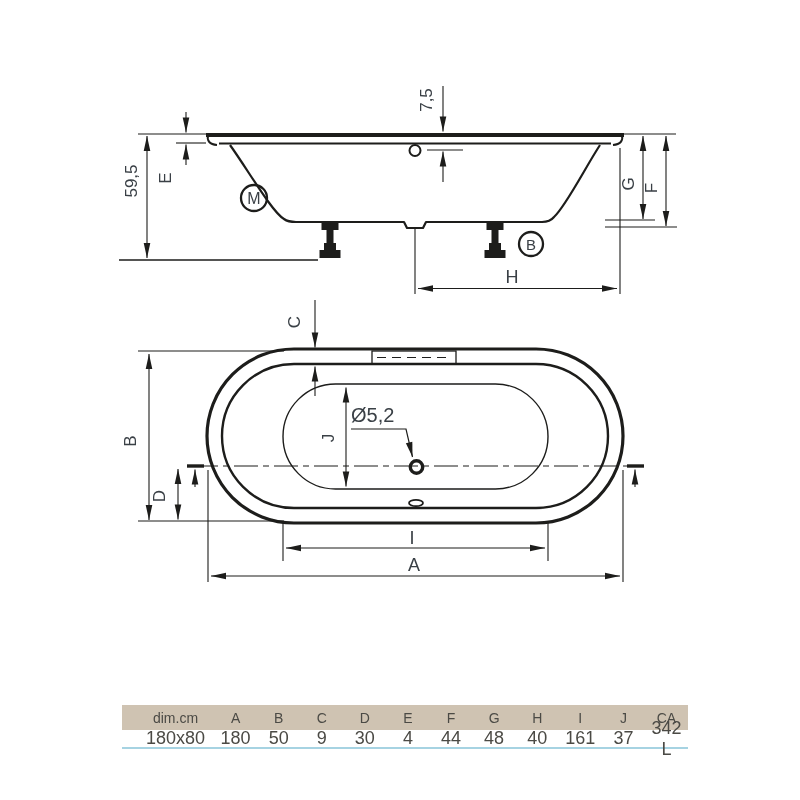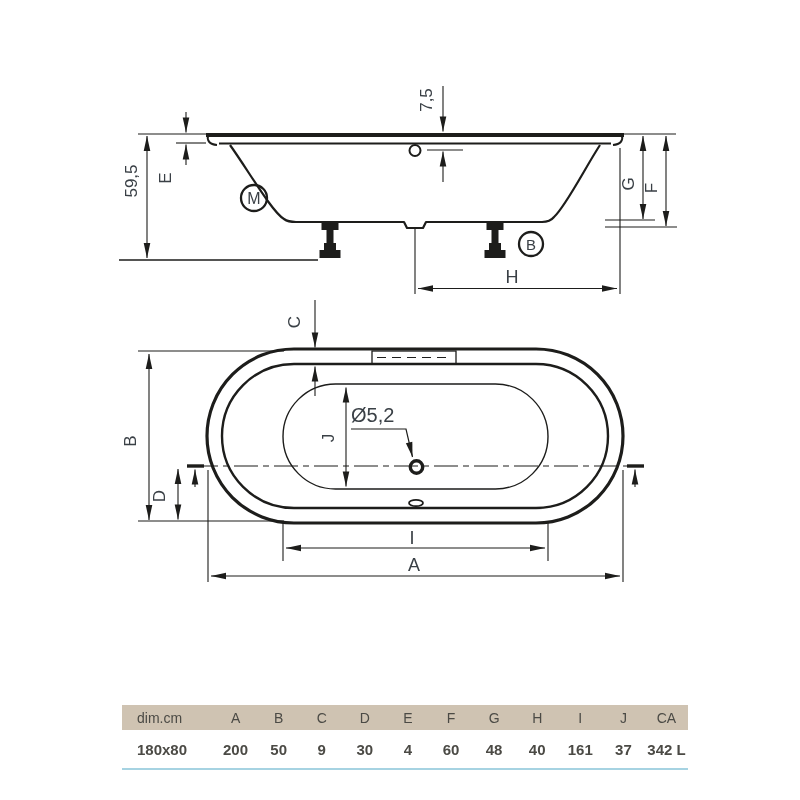--- a/index.html
+++ b/index.html
@@ -11,23 +11,23 @@
     font-family:"Liberation Sans", sans-serif;
     fill:#3a4046;
   }
   .dim-table{
     position:absolute;left:122px;top:705px;width:566px;color:#4b4a45;
   }
   .thead{
     display:flex;align-items:center;height:25px;background:#cfc3b2;font-size:14px;
   }
   .trow{
-    display:flex;align-items:center;height:38px;background:#ffffff;font-size:15px;font-weight:bold;
+    display:flex;align-items:center;height:17px;background:#ffffff;font-size:18px;
   }
-  .c0{width:92px;padding-left:15px;box-sizing:border-box;text-align:left;}
+  .c0{width:92px;padding-left:15px;box-sizing:border-box;text-align:center;}
   .c{width:43.1px;text-align:center;}
   .blue-rule{height:2px;background:#a6d3e2;}
 </style>
 </head>
 <body>
 
 <svg width="800" height="800" viewBox="0 0 800 800" style="position:absolute;left:0;top:0;">
   <defs>
     <marker id="aE" markerUnits="userSpaceOnUse" markerWidth="18" markerHeight="10" refX="16.5" refY="5" orient="auto">
       <path d="M16.5,5 L1.5,1.7 L1.5,8.3 Z" fill="#1d1d1b"></path>
@@ -156,26 +156,26 @@
     <div class="c">E</div>
     <div class="c">F</div>
     <div class="c">G</div>
     <div class="c">H</div>
     <div class="c">I</div>
     <div class="c">J</div>
     <div class="c">CA</div>
   </div>
   <div class="trow">
     <div class="c0">180x80</div>
-    <div class="c">200</div>
+    <div class="c">180</div>
     <div class="c">50</div>
     <div class="c">9</div>
     <div class="c">30</div>
     <div class="c">4</div>
-    <div class="c">60</div>
+    <div class="c">44</div>
     <div class="c">48</div>
     <div class="c">40</div>
     <div class="c">161</div>
     <div class="c">37</div>
     <div class="c">342 L</div>
   </div>
   <div class="blue-rule"></div>
 </div>
 
 </body></html>

